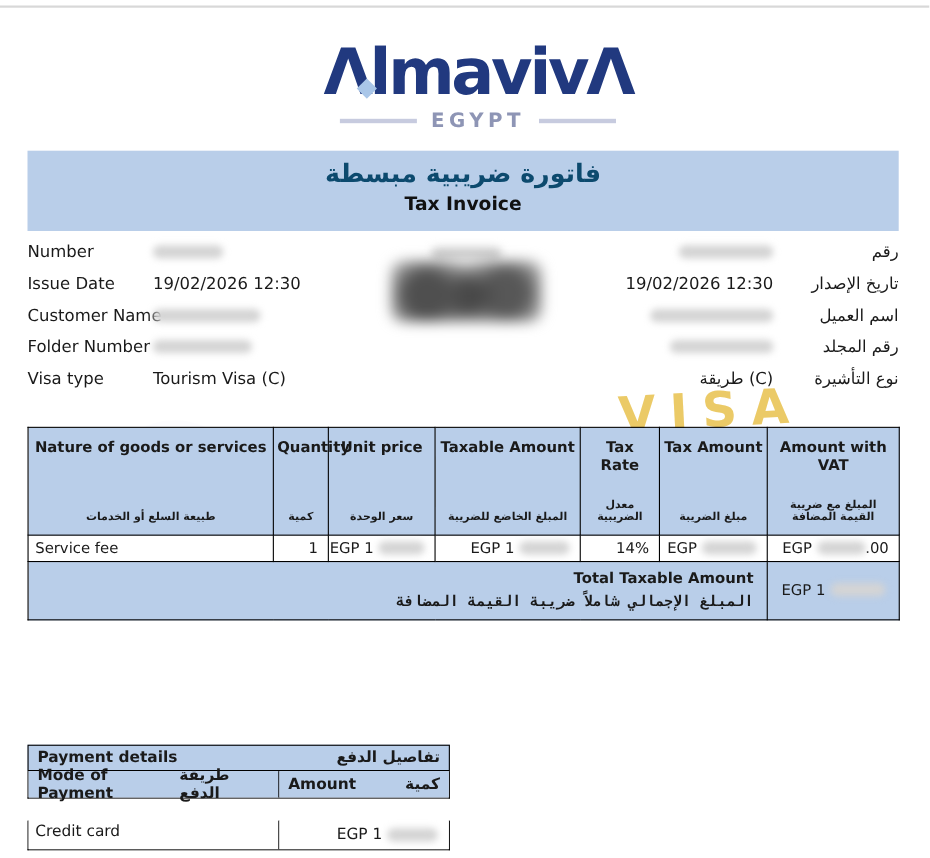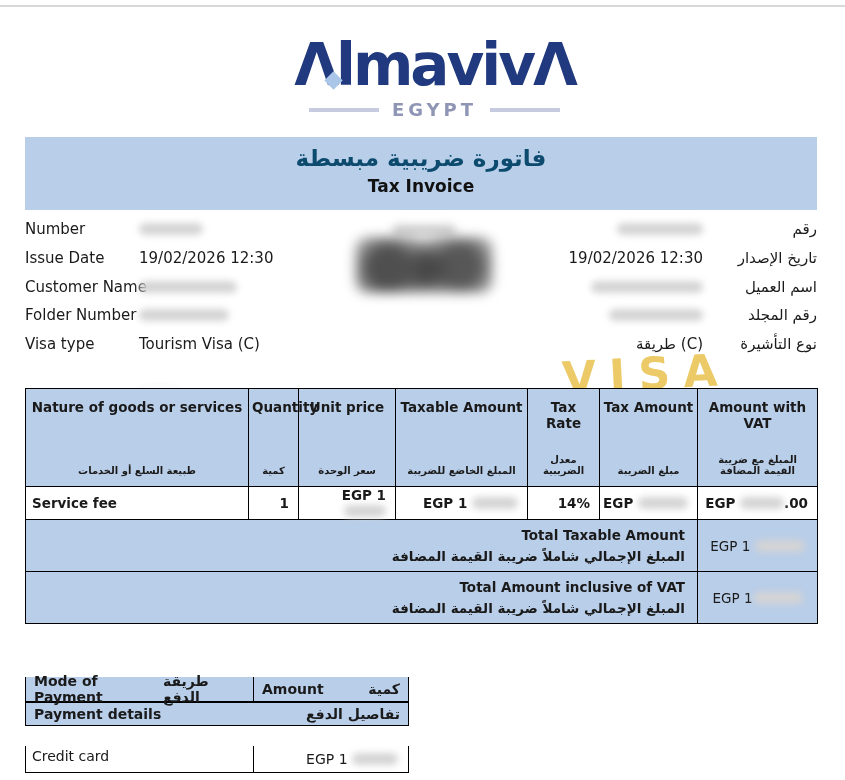--- a/index.html
+++ b/index.html
@@ -38,21 +38,21 @@
   .stamp-pill{position:absolute;left:367px;top:9px;width:64px;height:11px;border-radius:6px;
       background:#cdcdcd;filter:blur(4px);}
   
   table.invoice{position:absolute;left:25px;top:388px;width:792px;border-collapse:collapse;
       table-layout:fixed;font-size:13.5px;z-index:1;}
   table.invoice td{border:1px solid #000;padding:0;vertical-align:middle;box-sizing:border-box;}
   .hd{background:#b9cee9;}
   .col-head{display:flex;flex-direction:column;justify-content:space-between;height:97px;
       box-sizing:border-box;padding:10px 3px;text-align:center;font-weight:bold;}
   .col-head .ar{font-size:10px;}
-  td.cell{height:24px;background:#fff;font-weight:bold;}
+  td.cell{height:24px;background:#fff;}
   .cell-pad-l{padding-left:6px !important;text-align:left;}
   .cell-r{text-align:right;padding-right:9px !important;}
   .tot-row td{background:#b9cee9;}
   .tot-label{text-align:right;padding:7px 12px 7px 0 !important;font-weight:bold;}
   .tot-label .en{margin-bottom:5px;}
   .tot-val{text-align:center;font-weight:normal;}
   
   .pay{position:absolute;left:25px;top:677px;width:384px;font-size:14px;z-index:1;}
   .pay-row{box-sizing:border-box;border:1px solid #000;display:flex;}
   .pay-head{height:24px;background:#b9cee9;justify-content:space-between;align-items:center;
@@ -76,21 +76,21 @@
   .wm-band{position:absolute;left:120px;top:414px;width:585px;height:46px;
       transform:rotate(-3.5deg);background:rgba(235,208,138,0.85);
       display:flex;align-items:center;justify-content:flex-end;padding-right:8px;box-sizing:border-box;}
   .wm-band-txt{font-size:35px;font-weight:bold;color:rgba(104,138,186,0.9);letter-spacing:5px;
       line-height:46px;white-space:nowrap;}
   .wm-circle{position:absolute;left:95px;top:382px;width:128px;height:128px;border-radius:50%;
       background:rgba(250,250,253,0.62);display:flex;align-items:center;justify-content:center;}
   .wm-mono{font-size:58px;font-weight:bold;font-style:italic;letter-spacing:-4px;}
   .wm-mono .e{color:rgba(138,159,199,0.8);}
   .wm-mono .v{color:rgba(229,199,108,0.85);}
-  .rtl{direction:rtl;unicode-bidi:embed;}
+  .rtl{direction:rtl;unicode-bidi:embed;font-family:Liberation Mono, monospace;}
 </style>
 </head>
 <body>
 
 <div class="top-line"></div>
 
 <div class="logo-wrap">
   <div class="brand">ΛlmavivΛ</div>
   <div class="sparkle"></div>
   <div class="egypt-row">
@@ -209,46 +209,38 @@
       <span>EGP</span> <span class="pill" style="width:44px;"></span><span>.00</span></td>
   </tr>
   <tr class="tot-row" style="height:50px;">
     <td colspan="6" class="tot-label">
       <div class="en">Total Taxable Amount</div>
       <div class="ar rtl">المبلغ الإجمالي شاملاً ضريبة القيمة المضافة</div>
     </td>
     <td class="tot-val">
       <span>EGP 1</span> <span class="pill" style="width:50px;"></span></td>
   </tr>
-  <tr class="tot-row" style="height:48px;">
-    <td colspan="6" class="tot-label">
-      <div class="en">Total Amount inclusive of VAT</div>
-      <div class="ar rtl">المبلغ الإجمالي شاملاً ضريبة القيمة المضافة</div>
-    </td>
-    <td class="tot-val">
-      <span>EGP 1</span><span class="pill" style="width:50px;"></span></td>
-  </tr>
 </tbody>
   </table>
 
 <div class="pay">
+  <div class="pay-row pay-head">
+    <span>Payment details</span>
+    <span>تفاصيل الدفع</span>
+  </div>
   <div class="pay-row pay-sub">
     <div class="cell-a">
       <span>Mode of Payment</span>
       <span>طريقة الدفع</span>
     </div>
     <div class="cell-b">
       <span>Amount</span>
       <span>كمية</span>
     </div>
   </div>
-  <div class="pay-row pay-head">
-    <span>Payment details</span>
-    <span>تفاصيل الدفع</span>
-  </div>
   <div class="pay-row pay-data">
     <div class="cell-a">Credit card</div>
     <div class="cell-b">
       <span>EGP 1</span>&nbsp;<span class="pill" style="width:46px;"></span></div>
   </div>
 </div>
 
 <div class="wm">
   <div class="wm-textline">
     <span class="wm-express">EXPRESS</span><span class="wm-visa">VISA</span>

